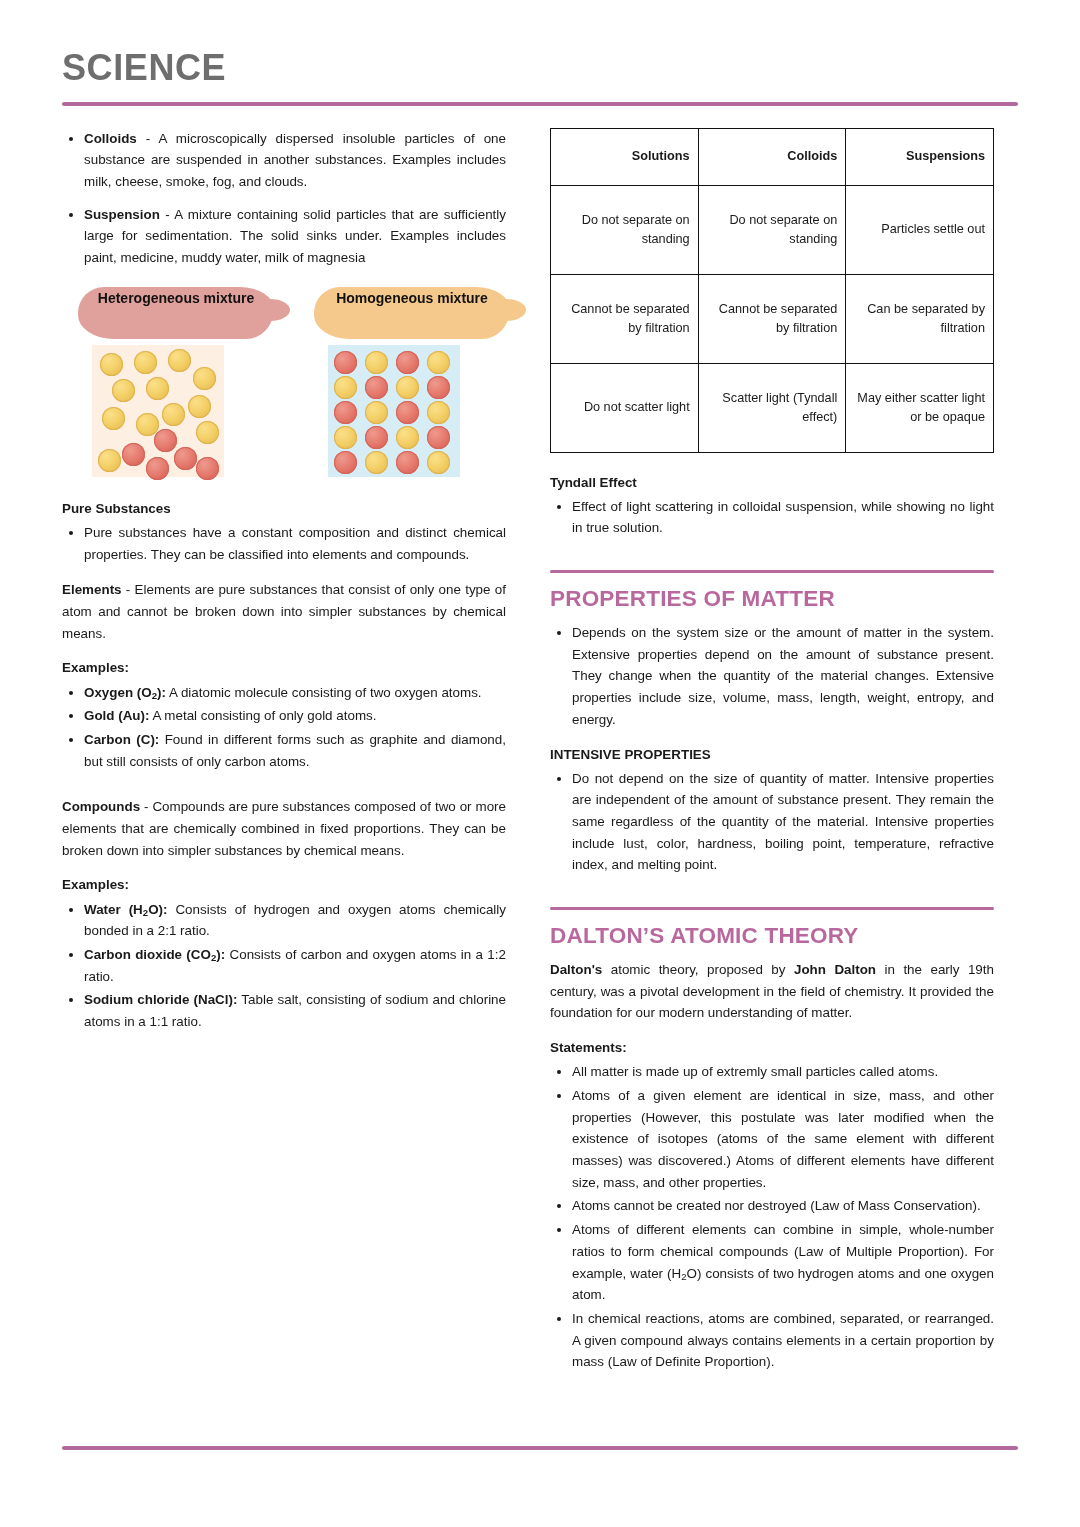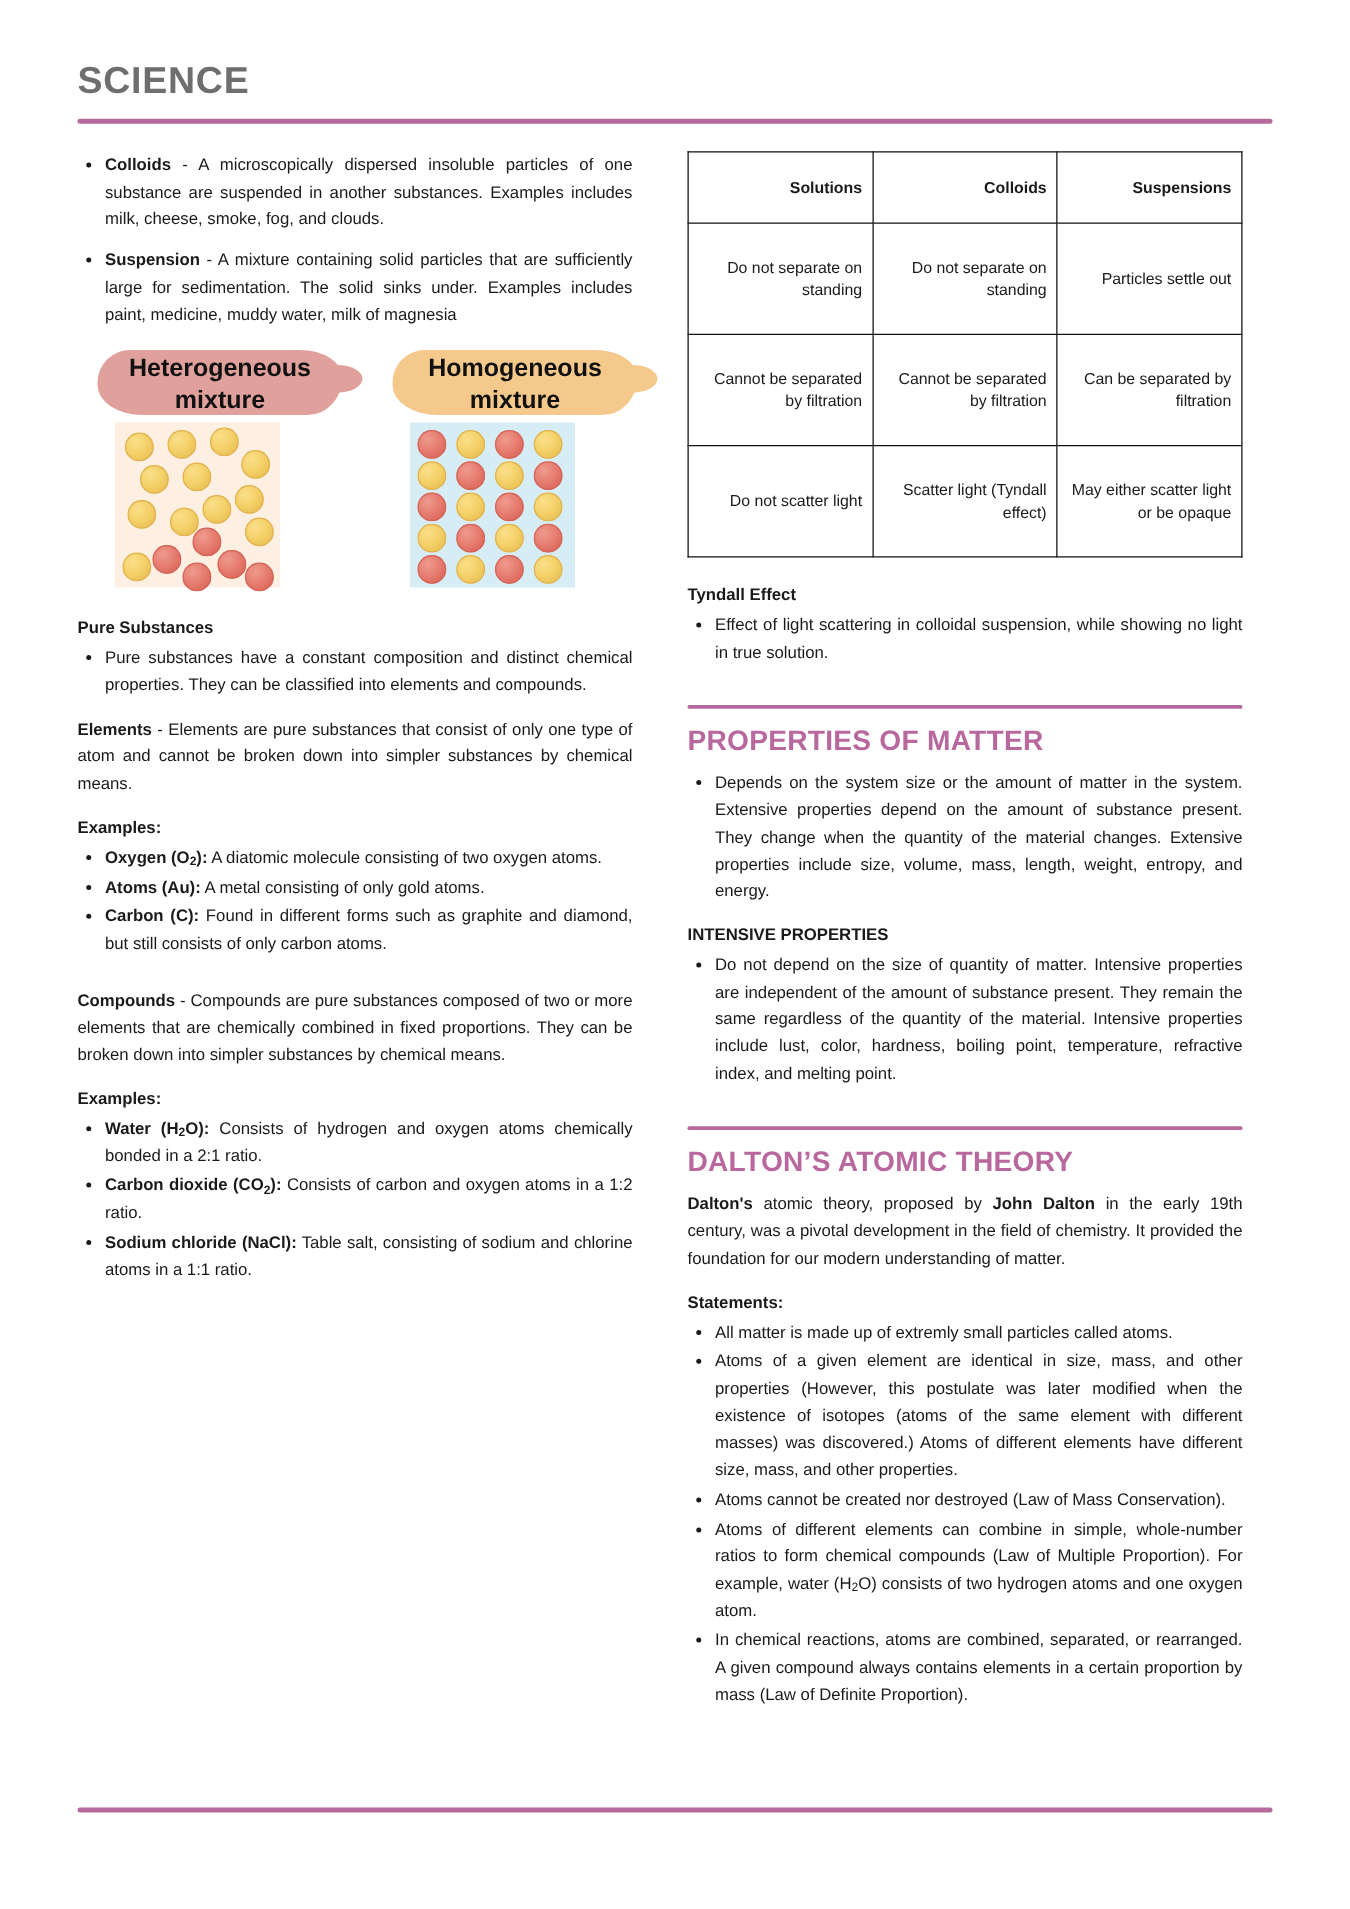--- a/index.html
+++ b/index.html
@@ -21,21 +21,21 @@
     height: 1527px;
     padding: 0;
     box-sizing: border-box;
   }
 
   
   .header {
     padding: 48px 62px 0 62px;
   }
   .page-title {
-    font-size: 30px;
+    font-size: 36px;
     font-weight: bold;
     letter-spacing: 0.6px;
     color: #6e6e6e;
     margin: 0 0 14px 0;
     line-height: 1.1;
   }
   .rule {
     height: 4px;
     background: #b56a9d;
     border-radius: 2px;
@@ -151,21 +151,21 @@
     top: 12px;
     width: 40px;
     height: 22px;
     border-radius: 50%;
   }
   .brush.red::after { background: #e0a19c; }
   .brush.orange::after { background: #f5c98b; }
   .illus-label {
     position: relative;
     z-index: 2;
-    font-size: 20px;
+    font-size: 14px;
     font-weight: bold;
     color: #111;
     text-align: center;
     line-height: 1.25;
     padding-top: 5px;
   }
   .box {
     width: 132px;
     height: 132px;
     position: relative;
@@ -283,21 +283,21 @@
       <div class="sub-head">Pure Substances</div>
       <ul>
         <li>Pure substances have a constant composition and distinct chemical properties. They can be classified into elements and compounds.</li>
       </ul>
 
       <p class="para"><b>Elements</b><span> - Elements are pure substances that consist of only one type of atom and cannot be broken down into simpler substances by chemical means.</span></p>
 
       <div class="sub-head"><span>Examples</span>:</div>
       <ul class="compact">
         <li><b><span>Oxygen (O</span><sub>2</sub><span>):</span></b><span> A diatomic molecule consisting of two oxygen atoms.</span></li>
-        <li><b>Atoms (Au):</b><span> A metal consisting of only gold atoms.</span></li>
+        <li><b>Gold (Au):</b><span> A metal consisting of only gold atoms.</span></li>
         <li><b>Carbon (C):</b><span> Found in different forms such as graphite and diamond, but still consists of only carbon atoms.</span></li>
       </ul>
 
       <div class="spacer-sm"></div>
 
       <p class="para"><b>Compounds</b><span> - Compounds are pure substances composed of two or more elements that are chemically combined in fixed proportions. They can be broken down into simpler substances by chemical means.</span></p>
 
       <div class="sub-head"><span>Examples</span>:</div>
       <ul class="compact">
         <li><b><span>Water (H</span><sub>2</sub><span>O):</span></b><span> Consists of hydrogen and oxygen atoms chemically bonded in a 2:1 ratio.</span></li>

